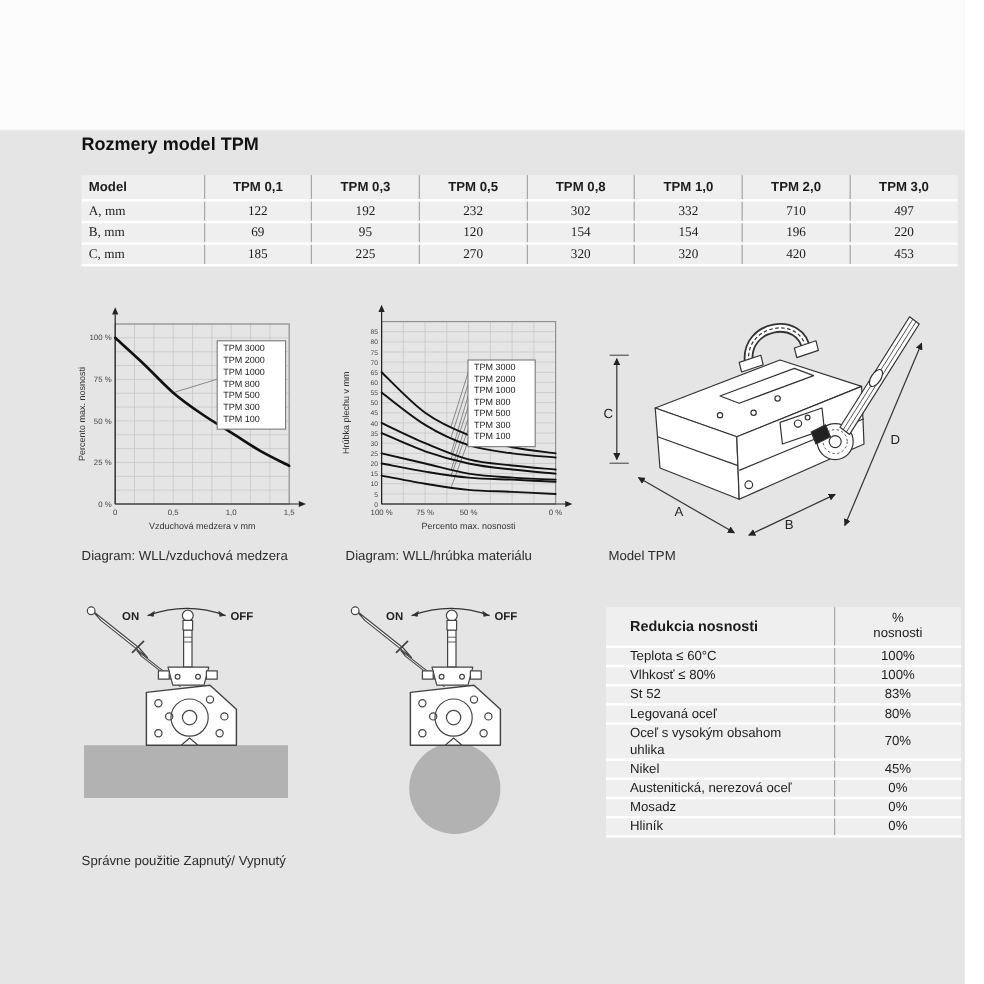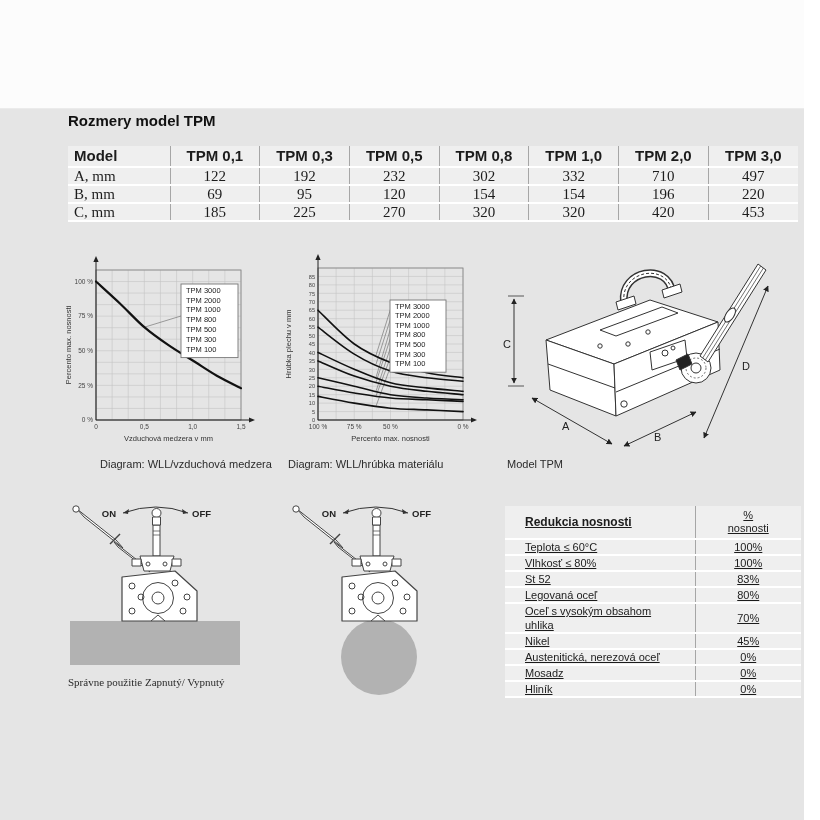--- a/index.html
+++ b/index.html
@@ -4,35 +4,35 @@
 <style>
   html,body{margin:0;padding:0;background:#fff;}
   #page{position:relative;width:804px;height:820px;background:#e5e5e5;overflow:hidden;
         font-family:"Liberation Sans",sans-serif;color:#1c1c1c;}
   .top-strip{position:absolute;left:0;top:0;width:820px;height:108px;background:#fcfcfc;
              border-bottom:1px solid #ebebeb;}
   .page-title{position:absolute;left:68px;top:112px;font-size:15px;font-weight:bold;color:#111;}
 
   
   table.dims{position:absolute;left:68px;top:146px;width:730px;border-collapse:collapse;
-             table-layout:fixed;font-size:15px;}
+             table-layout:fixed;font-size:11px;}
   table.dims th,table.dims td{background:#efefef;padding:0 6px;height:16px;line-height:16px;}
   table.dims th{font-weight:bold;height:20px;border-bottom:1px solid #8e8e8e;}
   table.dims th:first-child{text-align:left;}
   table.dims td{text-align:center;border-bottom:2px solid #fff;font-family:Liberation Serif, serif;}
   table.dims td:first-child{text-align:left;}
   table.dims th + th, table.dims td + td{border-left:1px solid #a6a6a6;}
   table.dims tbody tr:first-child td{border-top:2px solid #fff;}
 
   .caption{position:absolute;font-size:11px;color:#2b2b2b;}
 
   
   table.red{position:absolute;left:505px;top:506px;width:296px;border-collapse:collapse;
             table-layout:fixed;font-size:11px;}
-  table.red th,table.red td{background:#efefef;padding:0 20px;text-decoration:underline;}
+  table.red th,table.red td{background:#efefef;padding:0 20px;}
   table.red th{height:32px;vertical-align:middle;border-bottom:1px solid #8e8e8e;}
   table.red th.red-title{text-align:left;font-size:12px;font-weight:bold;}
   table.red th.red-vh{font-weight:normal;text-align:center;line-height:13px;}
   table.red td{height:14px;line-height:14px;border-bottom:2px solid #fff;}
   table.red td.val{text-align:center;}
   table.red th + th, table.red td + td{border-left:1px solid #a6a6a6;}
   table.red tbody tr:first-child td{border-top:2px solid #fff;}
 
   svg{position:absolute;overflow:visible;}
   svg text{font-family:"Liberation Sans",sans-serif;}
@@ -157,21 +157,21 @@
         <rect x="117" y="26" width="57" height="73.60000000000001" fill="#fff" stroke="#777" stroke-width="0.9"></rect>
         <text x="122" y="34.8" font-size="7.5" fill="#222">TPM 3000</text>
         <text x="122" y="44.6" font-size="7.5" fill="#222">TPM 2000</text>
         <text x="122" y="54.400000000000006" font-size="7.5" fill="#222">TPM 1000</text>
         <text x="122" y="64.2" font-size="7.5" fill="#222">TPM 800</text>
         <text x="122" y="74" font-size="7.5" fill="#222">TPM 500</text>
         <text x="122" y="83.80000000000001" font-size="7.5" fill="#222">TPM 300</text>
         <text x="122" y="93.60000000000001" font-size="7.5" fill="#222">TPM 100</text>
       </g>
     </svg>
-  <div class="caption" style="left:68px;top:458px;margin-left:32px;">Diagram: WLL/vzduchová medzera</div>
+  <div class="caption" style="left:68px;top:458px;">Diagram: WLL/vzduchová medzera</div>
 
   <svg id="chart2" style="left:284px;top:258px;" width="212" height="200" viewBox="0 0 212 200">
       <g stroke="#c4c4c4" stroke-width="0.6">
         <line x1="34" y1="10" x2="34" y2="162"></line>
         <line x1="52.125" y1="10" x2="52.125" y2="162"></line>
         <line x1="70.25" y1="10" x2="70.25" y2="162"></line>
         <line x1="88.375" y1="10" x2="88.375" y2="162"></line>
         <line x1="106.5" y1="10" x2="106.5" y2="162"></line>
         <line x1="124.625" y1="10" x2="124.625" y2="162"></line>
         <line x1="142.75" y1="10" x2="142.75" y2="162"></line>
@@ -410,21 +410,21 @@
         </g>
       </g>
       <g>
         <text x="54" y="17" text-anchor="end" font-size="9.5" font-weight="600" fill="#222">ON</text>
         <text x="130" y="17" text-anchor="start" font-size="9.5" font-weight="600" fill="#222">OFF</text>
         <path d="M61,13 Q94,1 126,13" fill="none" stroke="#333" stroke-width="1"></path>
         <polygon points="61,13 67,9 66,14" fill="#333"></polygon>
         <polygon points="126,13 120,9 121,14" fill="#333"></polygon>
       </g>
     </svg>
-  <div class="caption" style="left:68px;top:676px;font-family:Liberation Serif, serif;">Správne použitie Zapnutý/ Vypnutý</div>
+  <div class="caption" style="left:68px;top:712px;">Správne použitie Zapnutý/ Vypnutý</div>
 
   <table class="red">
     <colgroup>
         <col style="width:190px">
         <col>
       </colgroup>
     <thead>
       <tr>
         <th class="red-title">Redukcia nosnosti</th>
         <th class="red-vh">

